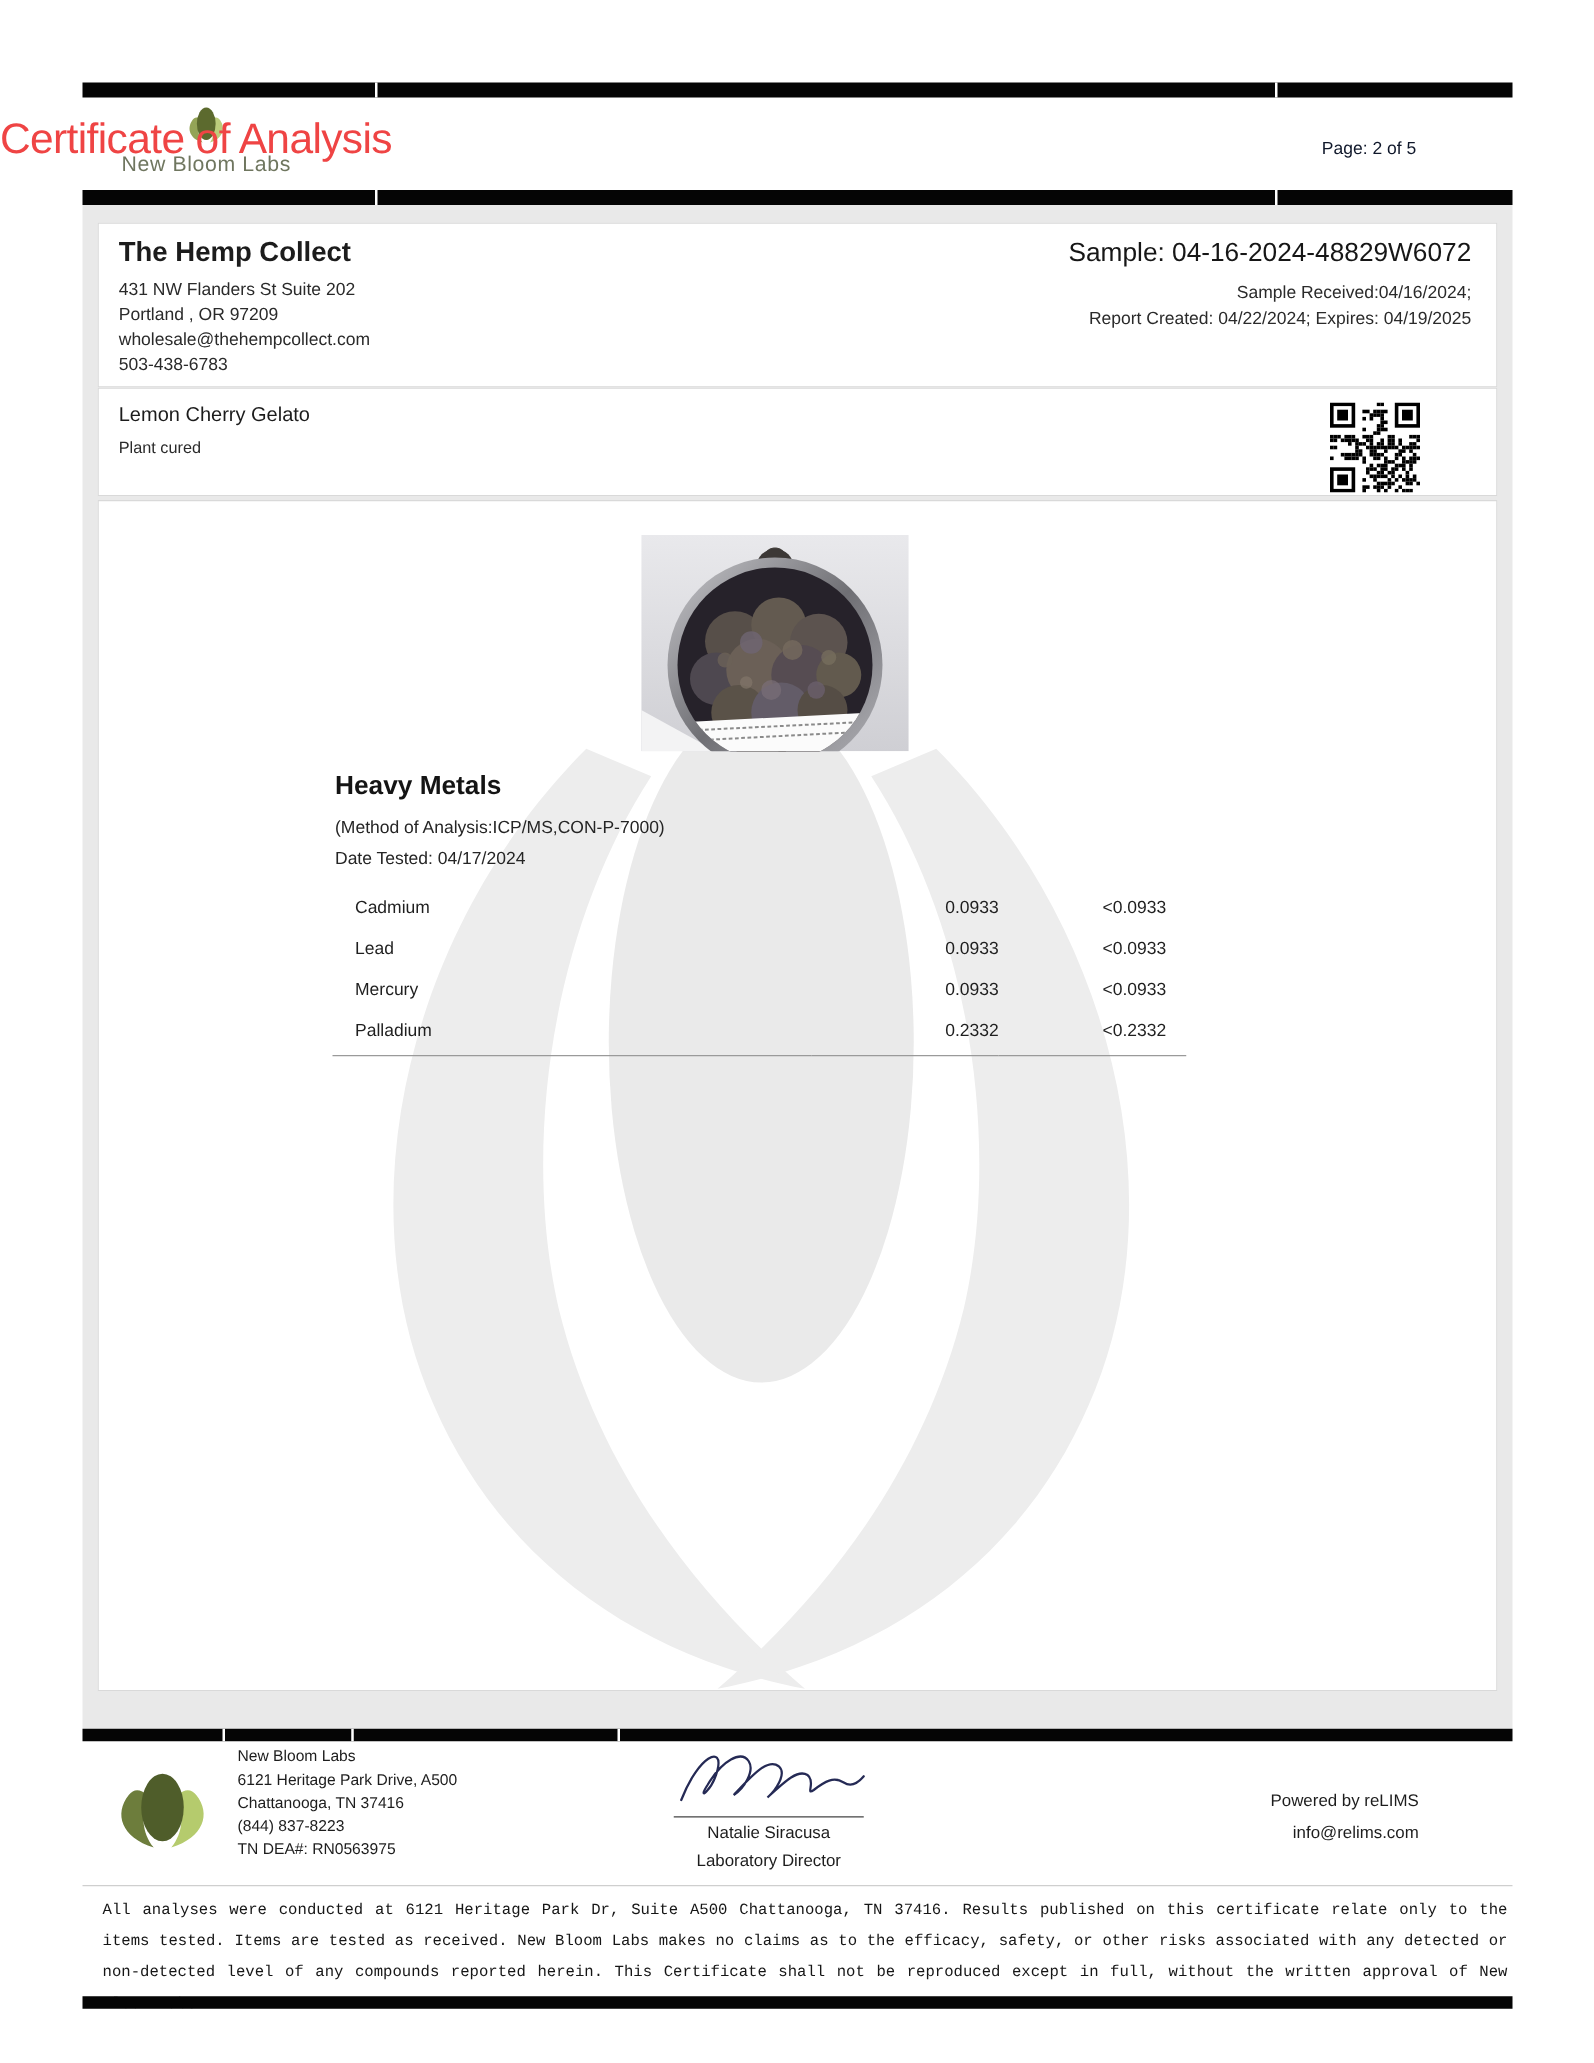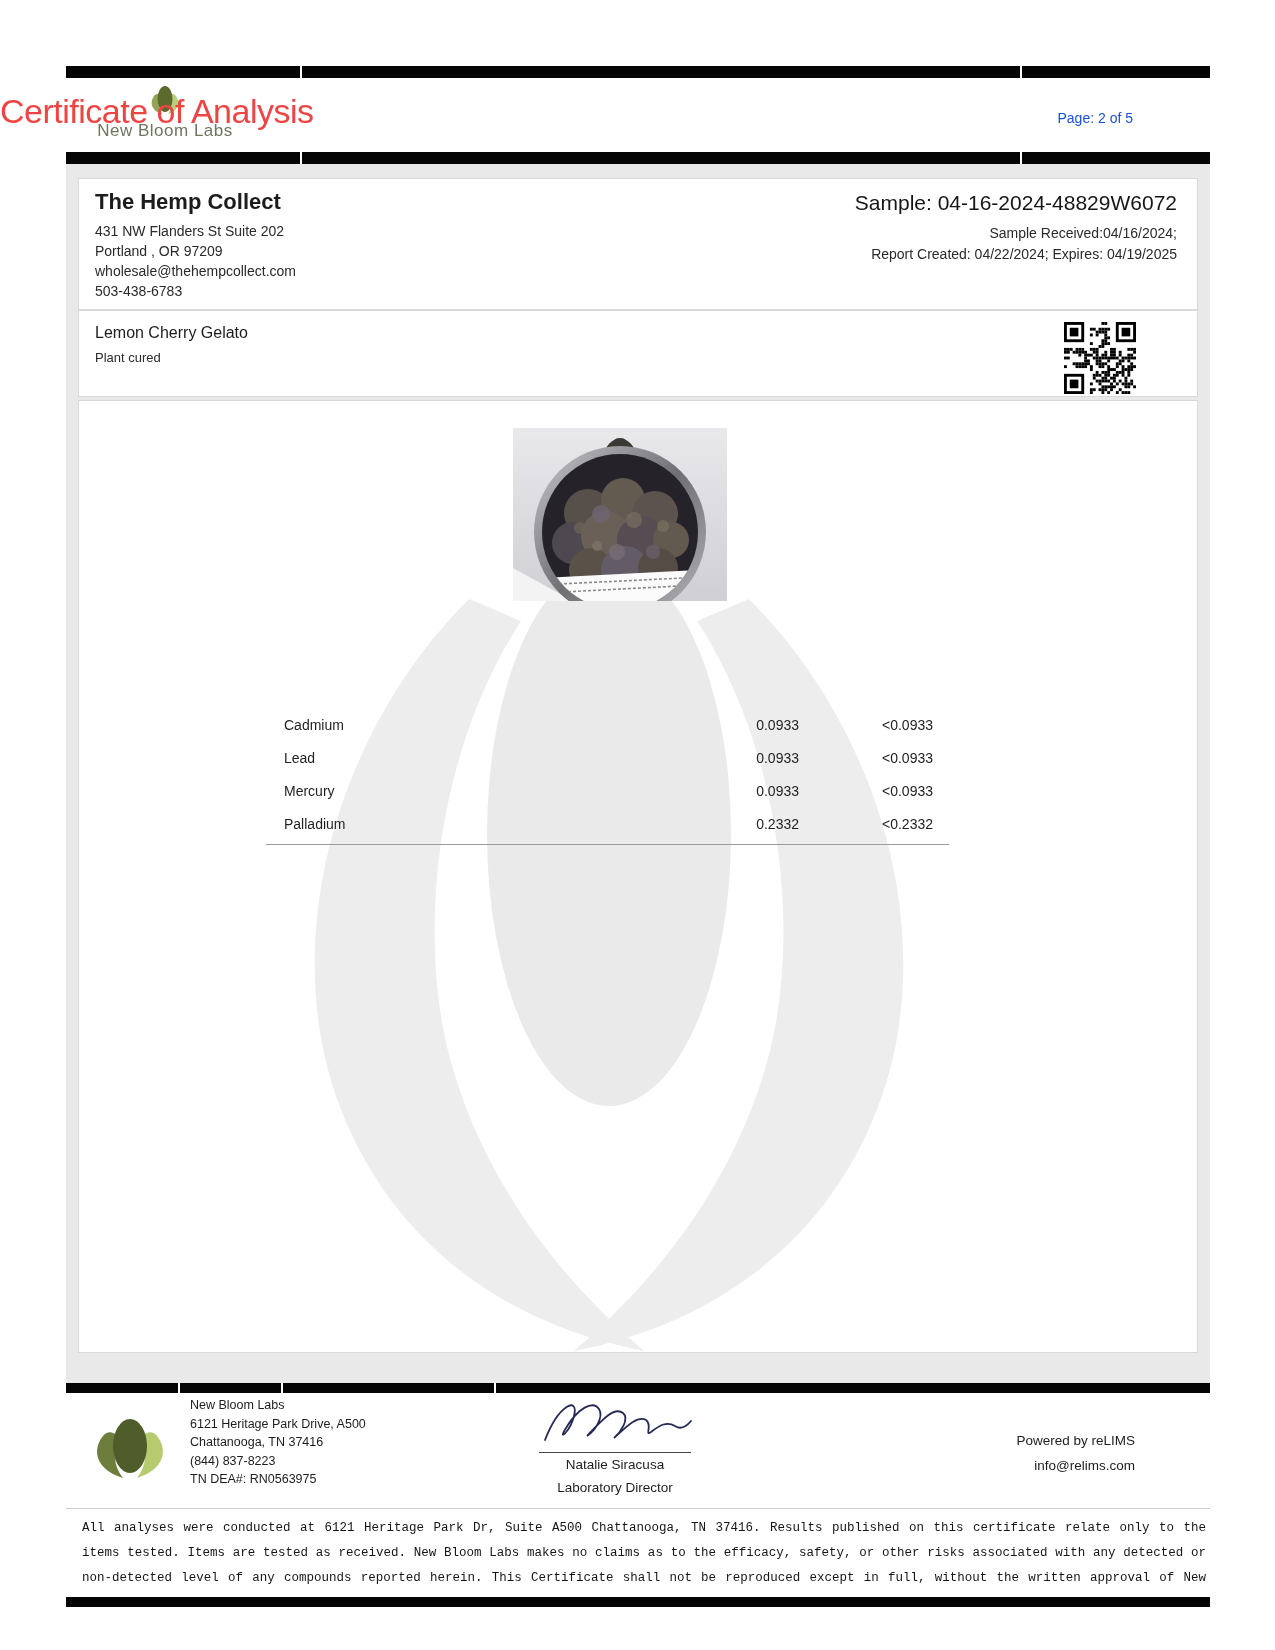--- a/index.html
+++ b/index.html
@@ -13,21 +13,21 @@
   
   .gray-zone { position:absolute; left:66px; top:164px; width:1144px; height:1219px; background:#e9e9e9; }
 
   .white-box { position:absolute; left:78px; width:1120px; background:#fff; border:1px solid #d9d9d9; }
 
   
   .hdr-logo { position:absolute; left:90px; top:84px; width:150px; text-align:center; }
   .hdr-logo .logo-text { font-size:17px; color:#6f765f; letter-spacing:.5px; margin-top:1px; }
   .doc-title { position:absolute; left:0; top:92px; width:1275px; text-align:left;
     font-size:34px; font-weight:400; color:#ef4444; letter-spacing:-0.5px; }
-  .page-num { position:absolute; right:142px; top:110px; font-size:14px; color:#1d4ed8; }
+  .page-num { position:absolute; right:142px; top:110px; font-size:14px; color:#0f172a; }
 
   
   .client-blk { position:absolute; left:16px; top:10px; }
   .client-name { font-size:22px; font-weight:700; color:#1c1c1c; margin-bottom:6px; }
   .client-line { font-size:14px; color:#2a2a2a; line-height:20px; }
   .sample-blk { position:absolute; right:20px; top:12px; text-align:right; }
   .sample-id { font-size:21px; color:#161616; margin-bottom:8px; }
   .sample-line { font-size:14px; color:#2a2a2a; line-height:21px; }
 
   
@@ -372,20 +372,25 @@
       <circle cx="84" cy="118" r="5" fill="#82766a" opacity=".7"></circle>
       <circle cx="150" cy="98" r="6" fill="#79705f" opacity=".7"></circle>
       <path d="M29,150 L185,142 L187,173 L27,173 Z" fill="#fbfbfb"></path>
       <g stroke="#8a8a8a" stroke-width="1.6" stroke-dasharray="3 2">
         <line x1="46" y1="156" x2="170" y2="150"></line>
         <line x1="50" y1="164" x2="166" y2="158"></line>
       </g>
     </g>
   </svg>
 
+  <div class="section-blk">
+    <div class="section-title">Heavy Metals</div>
+    <div class="section-method">(Method of Analysis:ICP/MS,CON-P-7000)</div>
+    <div class="section-date">Date Tested: 04/17/2024</div>
+  </div>
 
   <div class="tbl-wrap">
     <table class="results">
       <colgroup>
           <col class="c1">
           <col class="c2">
           <col class="c3">
         </colgroup>
       <tbody>
         <tr class="data-row">

